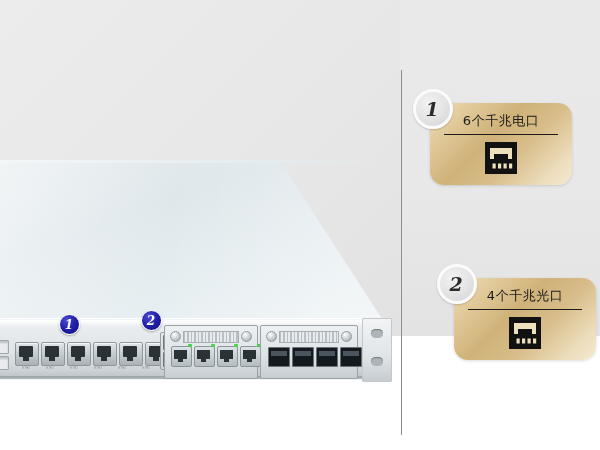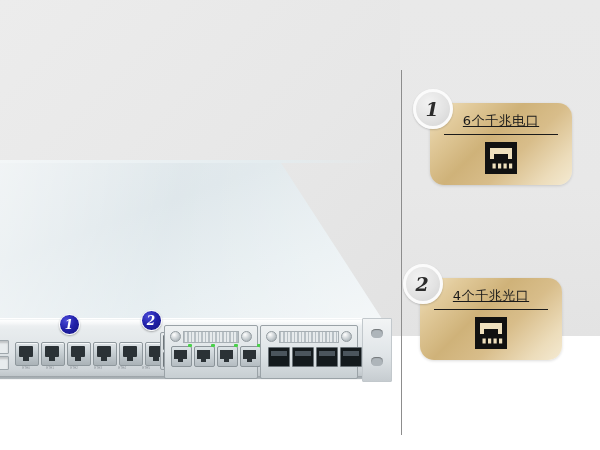--- a/index.html
+++ b/index.html
@@ -304,21 +304,21 @@
     background: #8d8d8d;
   }
 
   
   .callout {
     position: absolute;
     width: 142px;
     height: 82px;
   }
   .callout.c1 { left: 430px; top: 103px; }
-  .callout.c2 { left: 420px; top: 278px; }
+  .callout.c2 { left: 454px; top: 278px; }
 
   .callout-card {
     position: absolute;
     left: 0; top: 0;
     width: 142px; height: 82px;
     border-radius: 14px;
     background:
       linear-gradient(135deg,
         #f0e2c2 0%,
         #e2cb9c 18%,
@@ -332,21 +332,20 @@
   .callout-title {
     position: absolute;
     left: 0; right: 0;
     top: 9px;
     text-align: center;
     font-size: 13px;
     color: #1a1a1a;
     font-family: "DejaVu Sans", sans-serif;
     letter-spacing: 0.5px;
     white-space: nowrap;
-    text-decoration: underline;
   }
 
   .callout-rule {
     position: absolute;
     left: 14px;
     right: 14px;
     top: 31px;
     height: 1px;
     background: #1b1b1b;
   }

